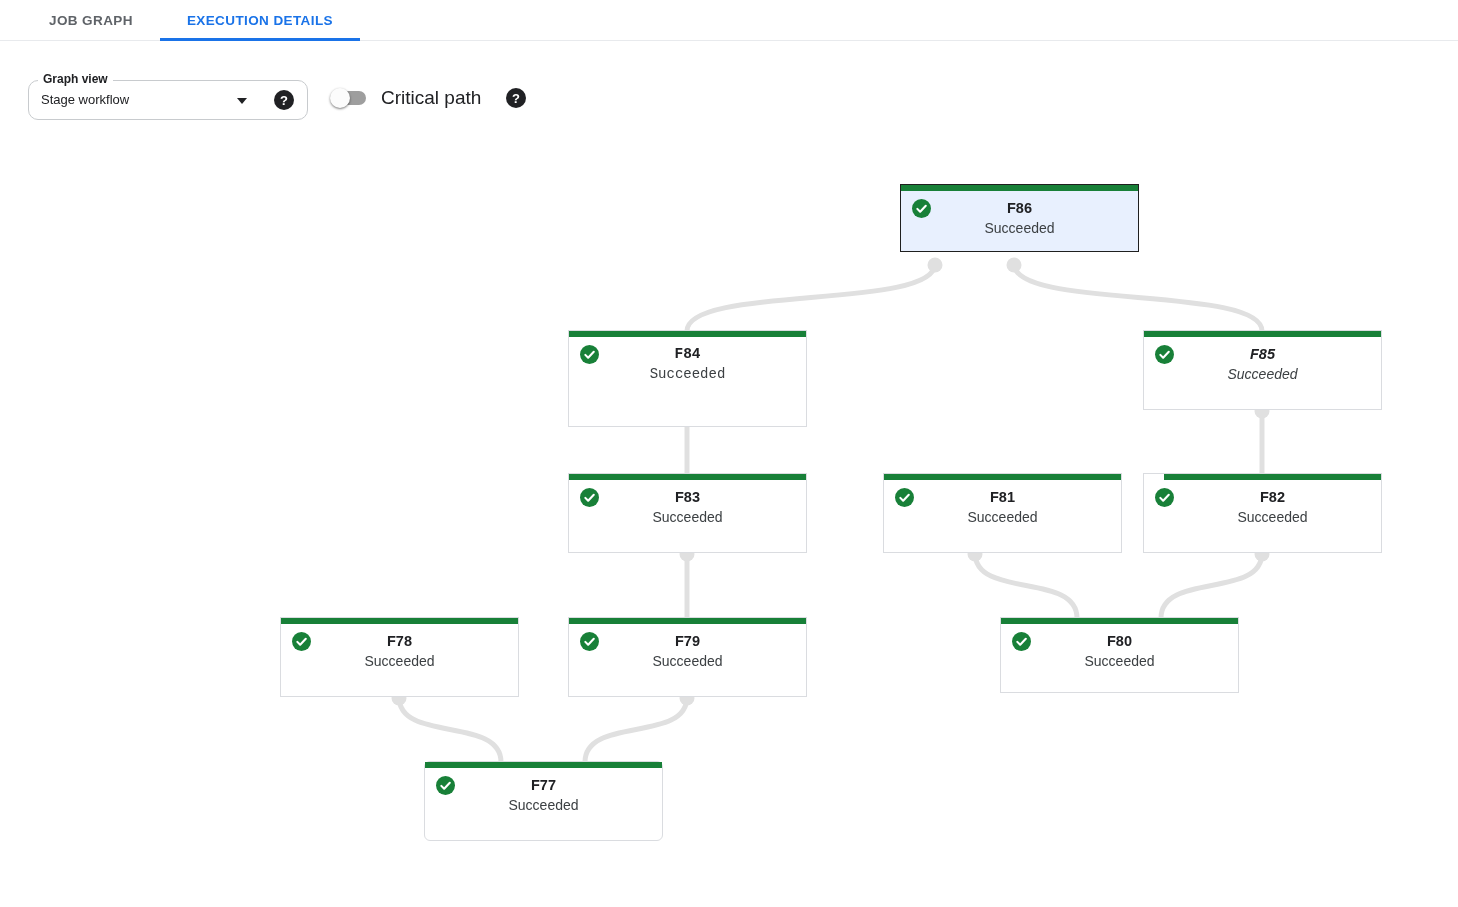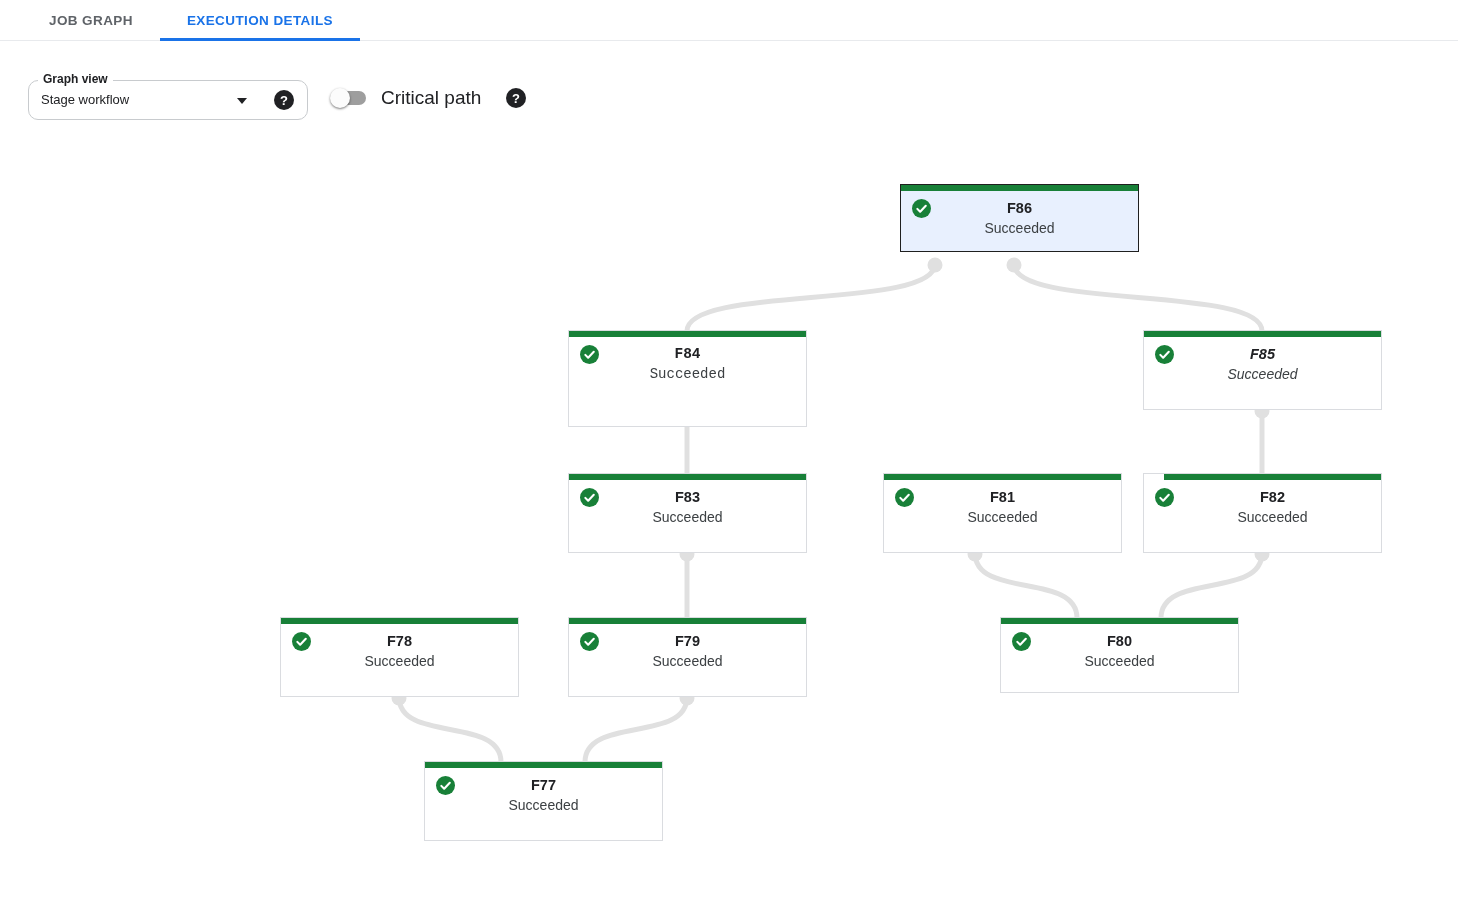--- a/index.html
+++ b/index.html
@@ -217,21 +217,21 @@
   </div>
       <div class="node" style="left: 1000px; top: 617px; width: 239px; height: 76px;">
     <div class="bar"></div>
     <svg class="icon" viewBox="0 0 20 20">
       <circle cx="10" cy="10" r="10" fill="#188038"></circle>
       <path d="M5.6 10.4l3 3 5.9-6.2" stroke="#fff" stroke-width="2.2" fill="none" stroke-linecap="round" stroke-linejoin="round"></path>
     </svg>
     <div class="title">F80</div>
     <div class="status">Succeeded</div>
   </div>
-      <div class="node" style="left: 424px; top: 761px; width: 239px; height: 80px;">
+      <div class="node" style="left: 424px; top: 761px; width: 239px; height: 80px; border-radius: 6px;">
     <div class="bar"></div>
     <svg class="icon" viewBox="0 0 20 20">
       <circle cx="10" cy="10" r="10" fill="#188038"></circle>
       <path d="M5.6 10.4l3 3 5.9-6.2" stroke="#fff" stroke-width="2.2" fill="none" stroke-linecap="round" stroke-linejoin="round"></path>
     </svg>
     <div class="title">F77</div>
     <div class="status">Succeeded</div>
   </div>
     </div>
 </div>

